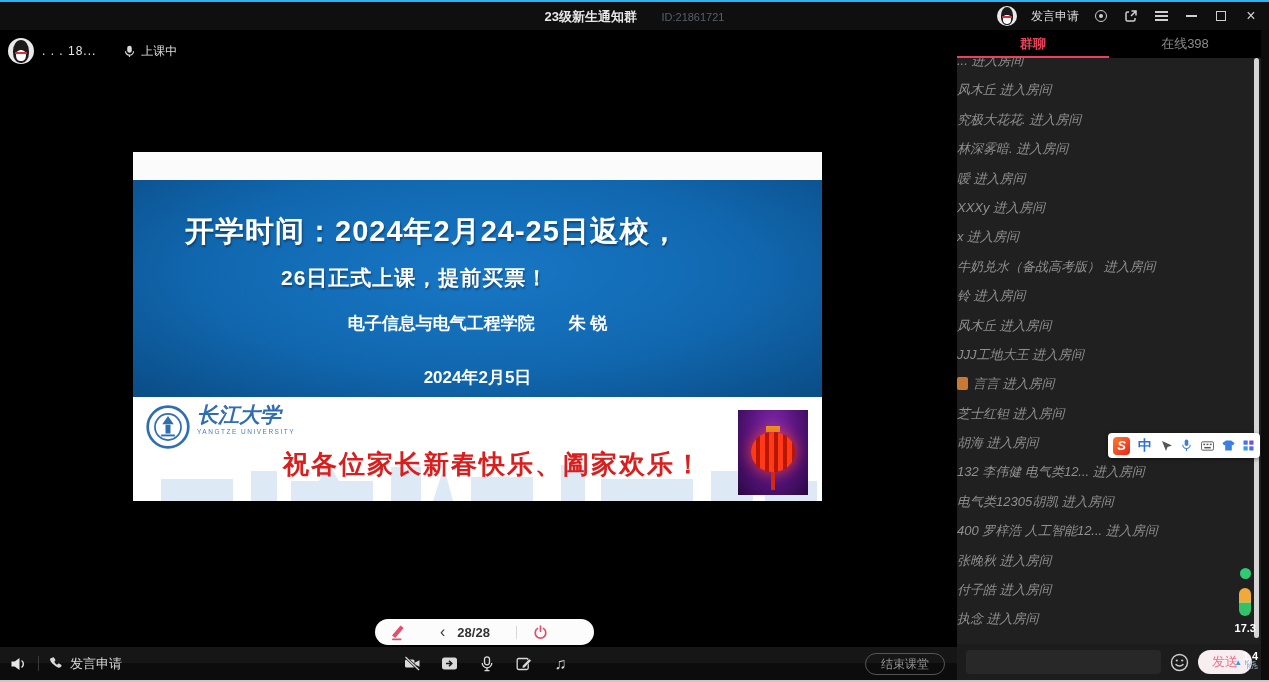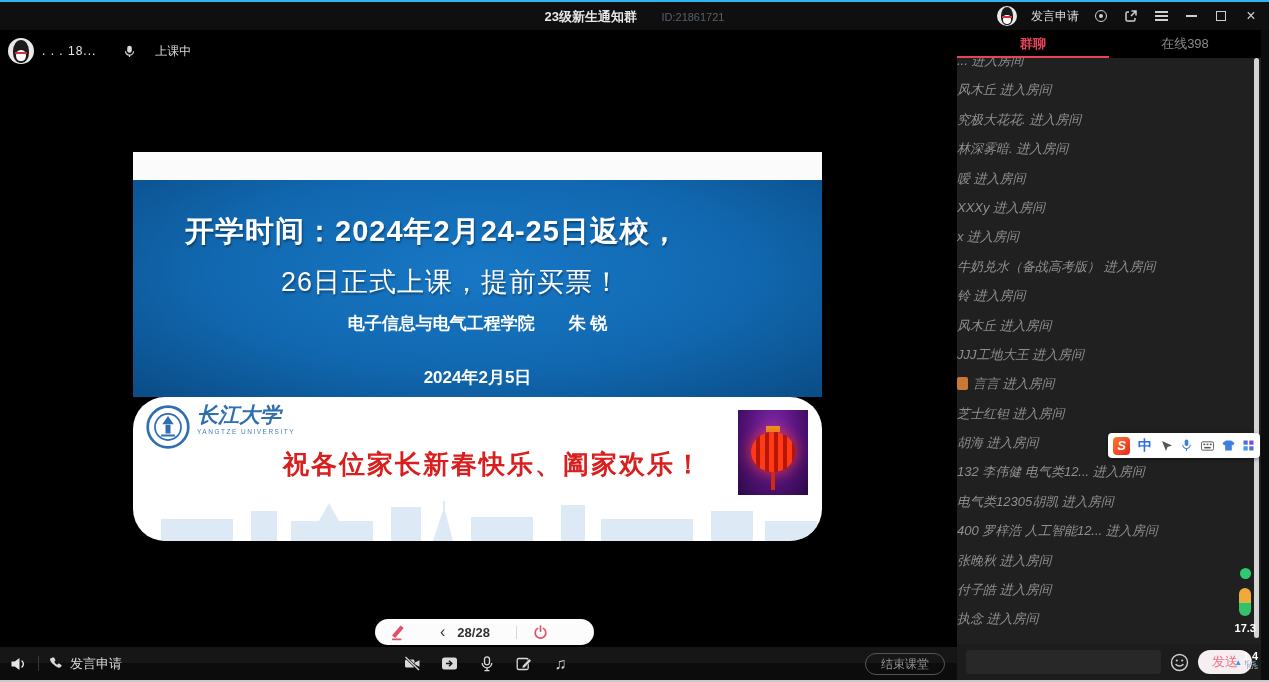--- a/index.html
+++ b/index.html
@@ -28,32 +28,32 @@
   .ic-menu { display:inline-flex; flex-direction:column; gap:2.5px; }
   .ic-menu i { display:block; width:13px; height:1.8px; background:#cfcfcf; }
   .ic-min { width:11px; height:2px; background:#cfcfcf; }
   .ic-max { width:10px; height:10px; border:1.5px solid #cfcfcf; }
   .ic-close { color:#cfcfcf; font-size:16px; line-height:16px; }
 
   
   .stage { position:absolute; top:28px; left:0; width:957px; height:617px; background:#000; }
   .host-row { position:absolute; top:8px; left:8px; display:flex; align-items:center; color:#e6e6e6; font-size:12px; }
   .host-name { margin-left:8px; letter-spacing:1px; }
-  .host-status { display:flex; align-items:center; gap:20px; margin-left:28px; color:#dedede; }
+  .host-status { display:flex; align-items:center; gap:6px; margin-left:28px; color:#dedede; }
 
   
   .slide { position:absolute; left:133px; top:122px; width:689px; height:375px; }
   .slide-band { height:28px; background:#fbfbfb; }
   .slide-blue { position:relative; height:217px; color:#fff;
     background: radial-gradient(ellipse at 50% 42%, #1877c5 0%, #1168b0 55%, #0a4c86 100%); }
   .sl-t1 { position:absolute; left:52px; top:32px; font-size:29px; font-weight:bold; letter-spacing:1px; text-shadow:1px 2px 2px rgba(0,0,0,.35); }
-  .sl-t2 { position:absolute; left:148px; top:84px; font-size:27px; font-weight:normal; letter-spacing:1px; text-shadow:1px 2px 2px rgba(0,0,0,.35);text-align:center; }
+  .sl-t2 { position:absolute; left:148px; top:84px; font-size:21px; font-weight:bold; letter-spacing:1px; text-shadow:1px 2px 2px rgba(0,0,0,.35);text-align:center; }
   .sl-sub { position:absolute; left:0; right:0; top:132px; text-align:center; font-size:17px; font-weight:bold; }
   .sl-date { position:absolute; left:0; right:0; top:186px; text-align:center; font-size:17px; font-weight:bold; }
-  .slide-white { position:relative; height:144px; background:#fff; overflow:hidden;border-radius:32px; }
+  .slide-white { position:relative; height:104px; background:#fff; overflow:hidden; }
   .uni-logo { position:absolute; left:12px; top:7px; display:flex; align-items:flex-start; gap:6px; }
   .uni-text .uni-name { font-family:"Liberation Serif","DejaVu Serif",serif; font-style:italic; font-weight:bold; font-size:21px; color:#2f6eb0; line-height:22px; }
   .uni-text .uni-sub { font-size:6.5px; letter-spacing:1.5px; color:#4a7fb5; margin-top:2px; }
   .sl-greeting { position:absolute; left:150px; top:50px; font-family:"Liberation Serif","DejaVu Serif",serif; font-weight:bold; font-size:26px; color:#d91e1e; letter-spacing:2px; }
   .lantern { position:absolute; right:14px; top:13px; width:70px; height:85px;
     background: radial-gradient(ellipse at 50% 30%, #8a2db0 0%, #5a1580 48%, #2a0845 100%); }
   .lantern .ball { position:absolute; left:13px; top:22px; width:44px; height:40px; border-radius:50%;
     background: repeating-linear-gradient(90deg, #ff3a18 0 5px, #b81600 5px 9px); box-shadow:0 0 12px 3px rgba(255,60,30,.55); }
   .lantern .cap { position:absolute; left:28px; top:16px; width:14px; height:6px; background:#e8a020; }
   .lantern .tassel { position:absolute; left:33px; top:62px; width:4px; height:18px; background:#d22a10; }

